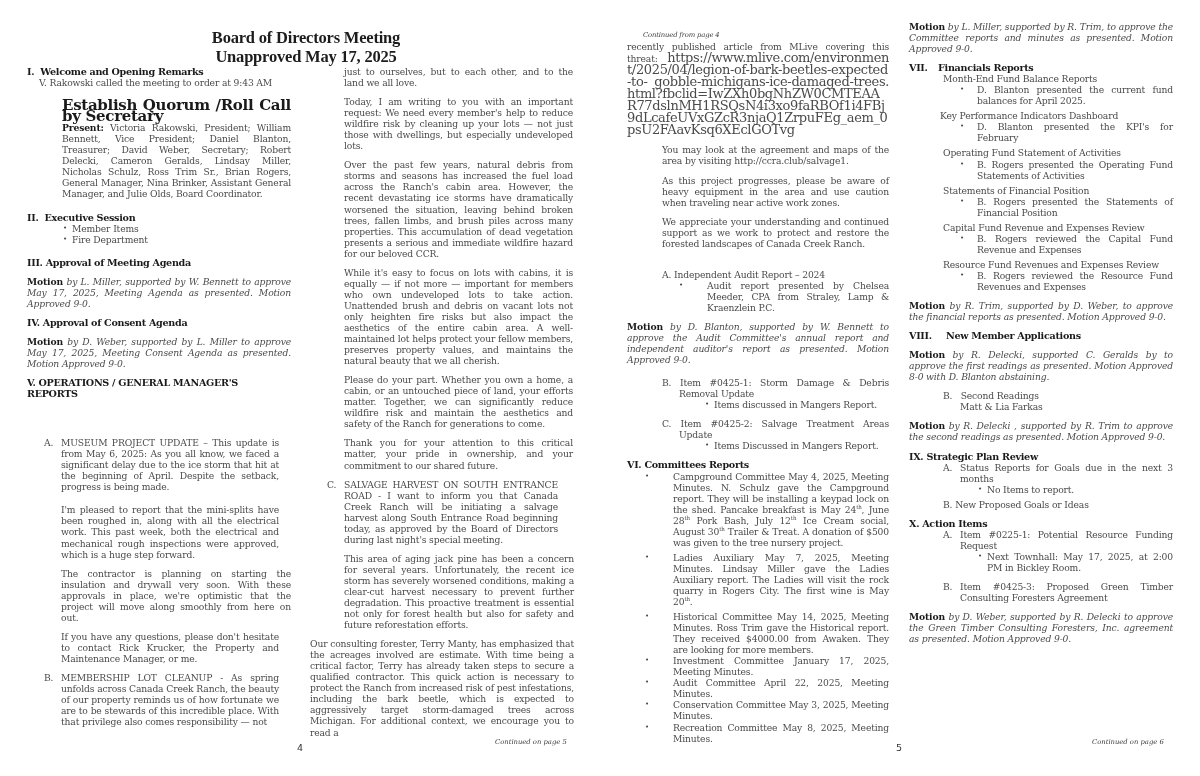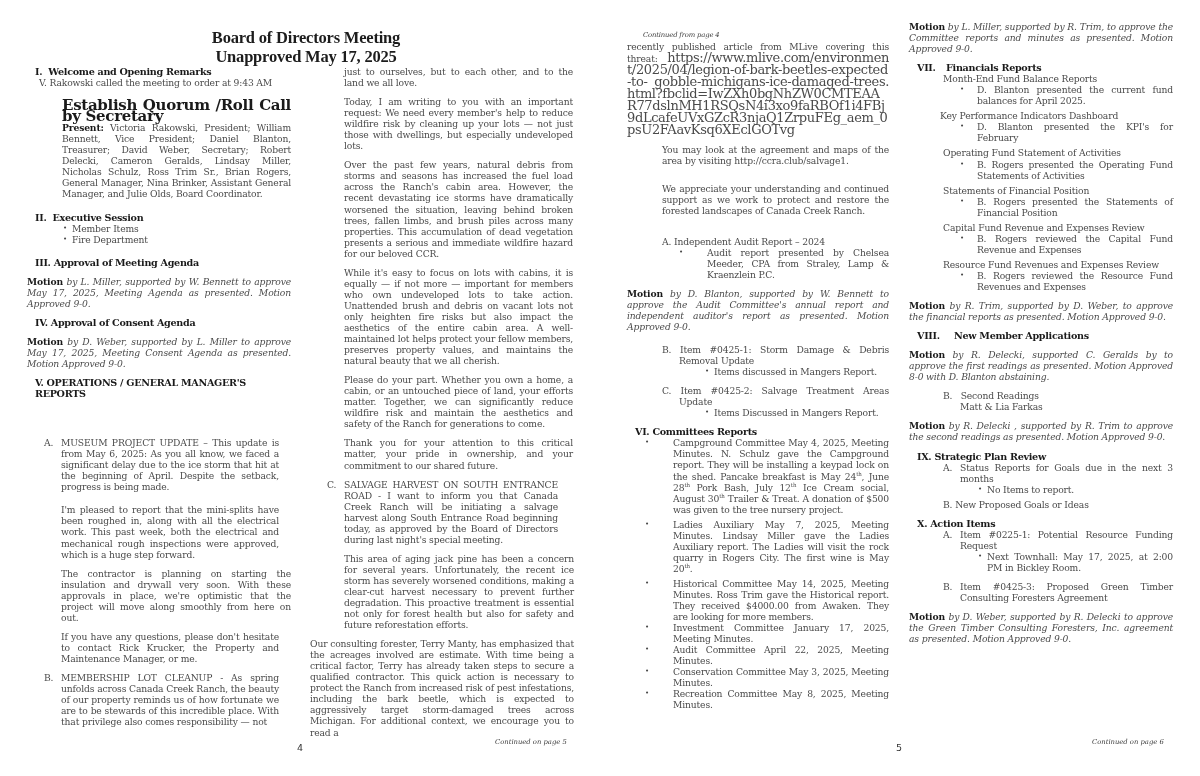--- a/index.html
+++ b/index.html
@@ -12,21 +12,21 @@
 
   #col1 { left: 27px; width: 264px; top: 66px; }
   #col2 { left: 310px; width: 264px; top: 30px; }
   #col3 { left: 627px; width: 262px; top: 30px; }
   #col4 { left: 909px; width: 264px; top: 21px; }
 
   .title { position: absolute; left: 196px; top: 28px; width: 220px; text-align: center;
            font-family: Liberation Serif, serif; font-weight: bold;
            font-size: 16.5px; line-height: 19px; color: #1c1c1c; letter-spacing: -0.2px; }
 
-  .h { font-weight: bold; color: #1a1a1a; font-size: 9.6px; letter-spacing: -0.3px; text-align: left !important; margin-left: 8px; }
+  .h { font-weight: bold; color: #1a1a1a; font-size: 9.6px; letter-spacing: -0.3px; text-align: left !important; }
   .h .num { display: inline-block; }
   .sub-h { font-weight: bold; color: #1a1a1a; font-size: 15px; letter-spacing: -0.3px; }
   .present-label { font-weight: bold; color: #1a1a1a; }
   .motion { font-style: italic; }
   .motion .kw { font-style: normal; font-weight: bold; color: #1a1a1a; }
   .italic { font-style: italic; }
   .bullet { position: relative; padding-left: 9px; text-align: left; }
   .bullet::before { content: "•"; position: absolute; left: 0; top: 0; font-size: 7px; }
   .bullet-wide { position: relative; padding-left: 28px; }
   .bullet-wide::before { content: "•"; position: absolute; left: 0; top: 0; font-size: 7px; }
@@ -138,20 +138,21 @@
   <div class="col" id="col3">
     <div class="cont" style="position:relative; left:16px; top:0">Continued from page 4</div>
     <p>
       <span>recently published article from MLive covering this threat:</span>
       <span class="url">https://www.mlive.com/environment/2025/04/legion-of-bark-beetles-expected-to- gobble-michigans-ice-damaged-trees.html?fbclid=IwZXh0bgNhZW0CMTEAAR77dslnMH1RSQsN4i3xo9faRBOf1i4FBj9dLcafeUVxGZcR3njaQ1ZrpuFEg_aem_0psU2FAavKsq6XEclGOTvg</span>
     </p>
     <div class="gap1"></div>
     <div style="padding-left:35px">
       <p>You may look at the agreement and maps of the area by visiting http://ccra.club/salvage1.</p>
       <div class="gap1"></div>
+      <p>As this project progresses, please be aware of heavy equipment in the area and use caution when traveling near active work zones.</p>
       <div class="gap1"></div>
       <p>We appreciate your understanding and continued support as we work to protect and restore the forested landscapes of Canada Creek Ranch.</p>
     </div>
     <div class="gap2"></div>
     <div class="gap1"></div>
     <div style="padding-left:35px">
       <div>A. Independent Audit Report – 2024</div>
       <div class="bullet-wide" style="margin-left:17px">Audit report presented by Chelsea Meeder, CPA from Straley, Lamp &amp; Kraenzlein P.C.</div>
     </div>
     <div class="gap1"></div>

